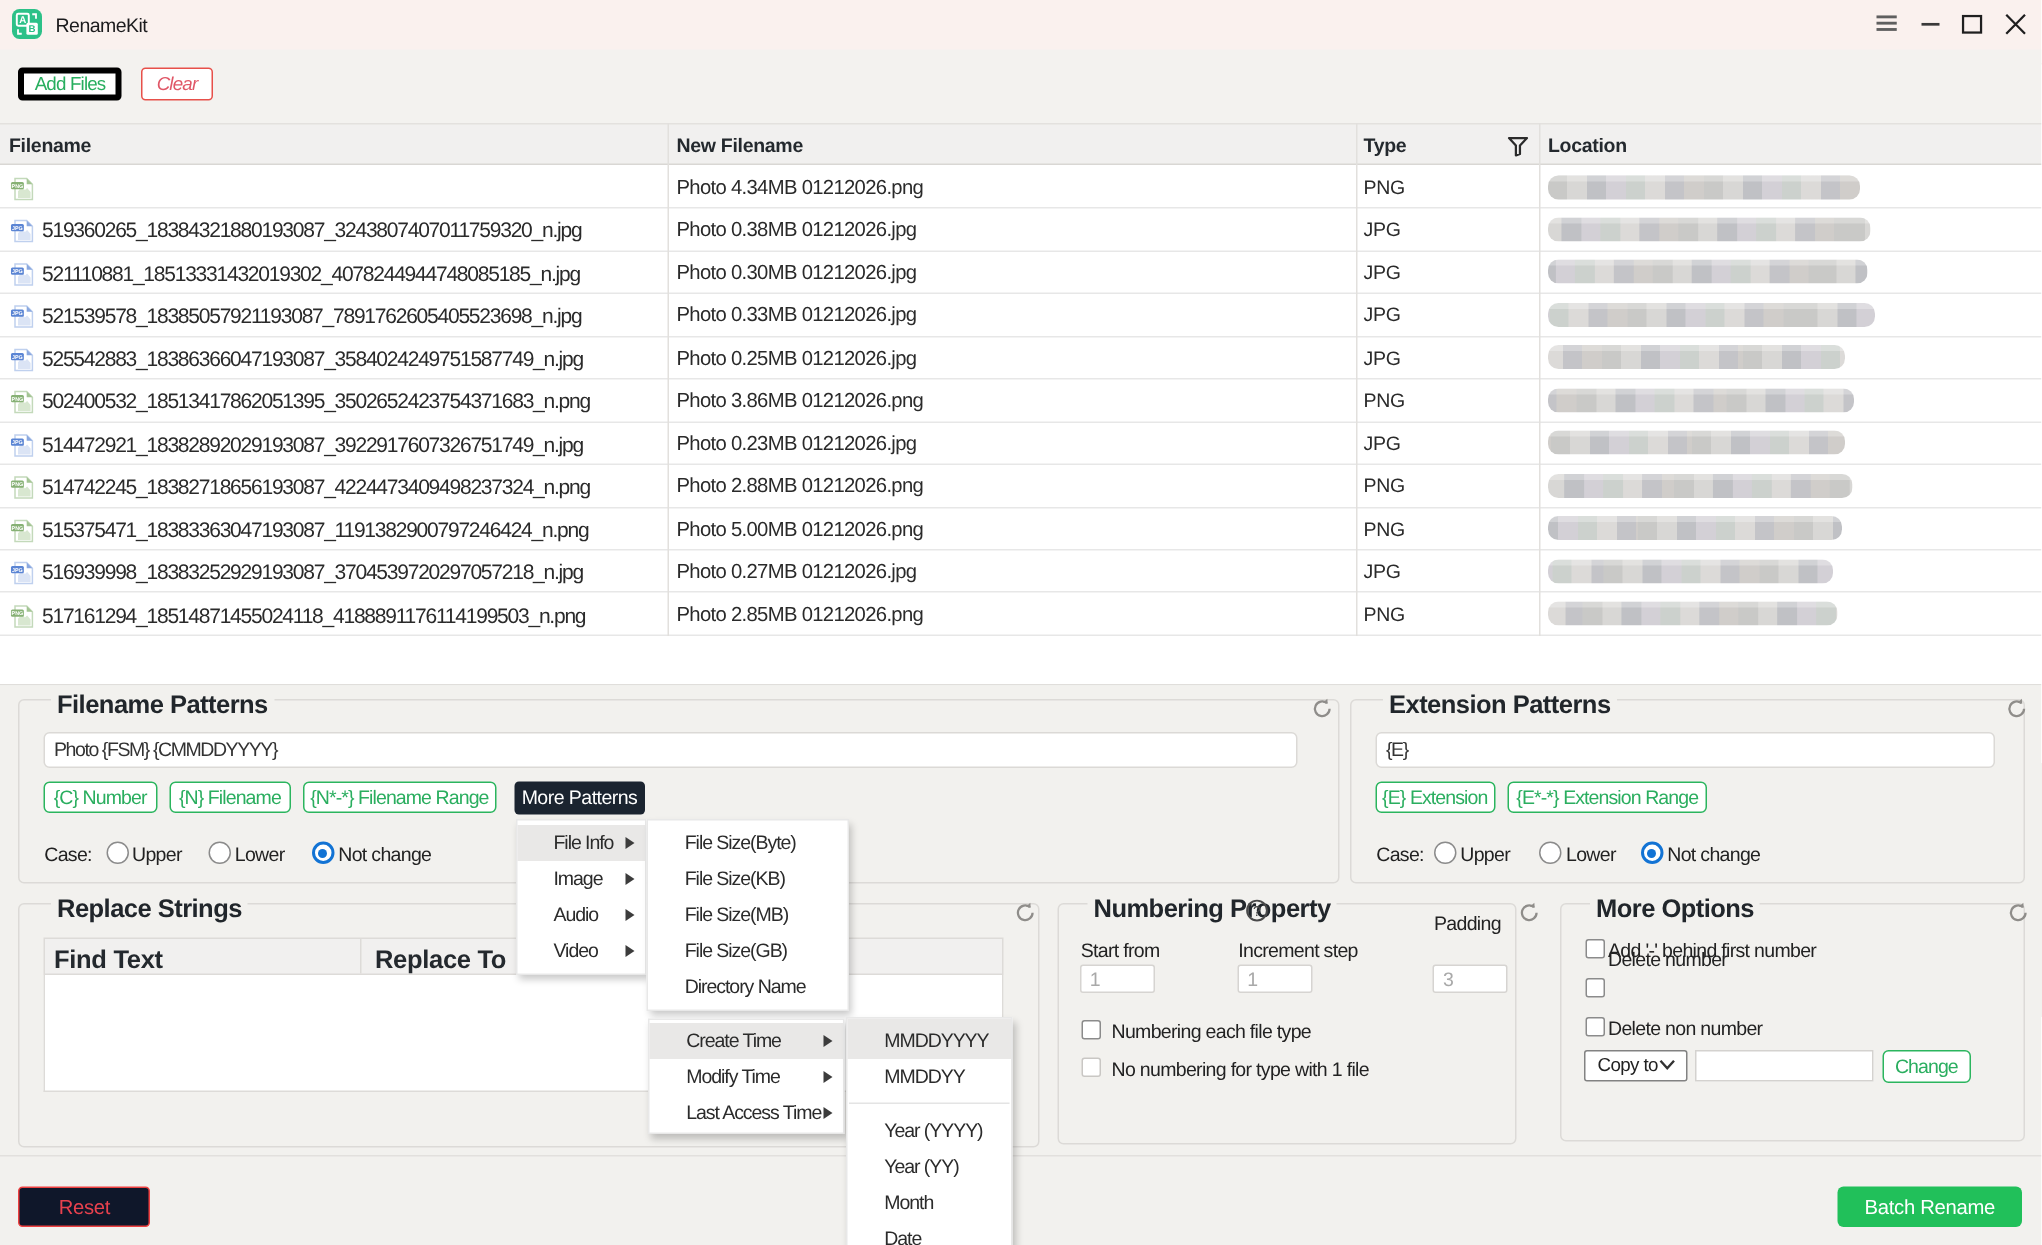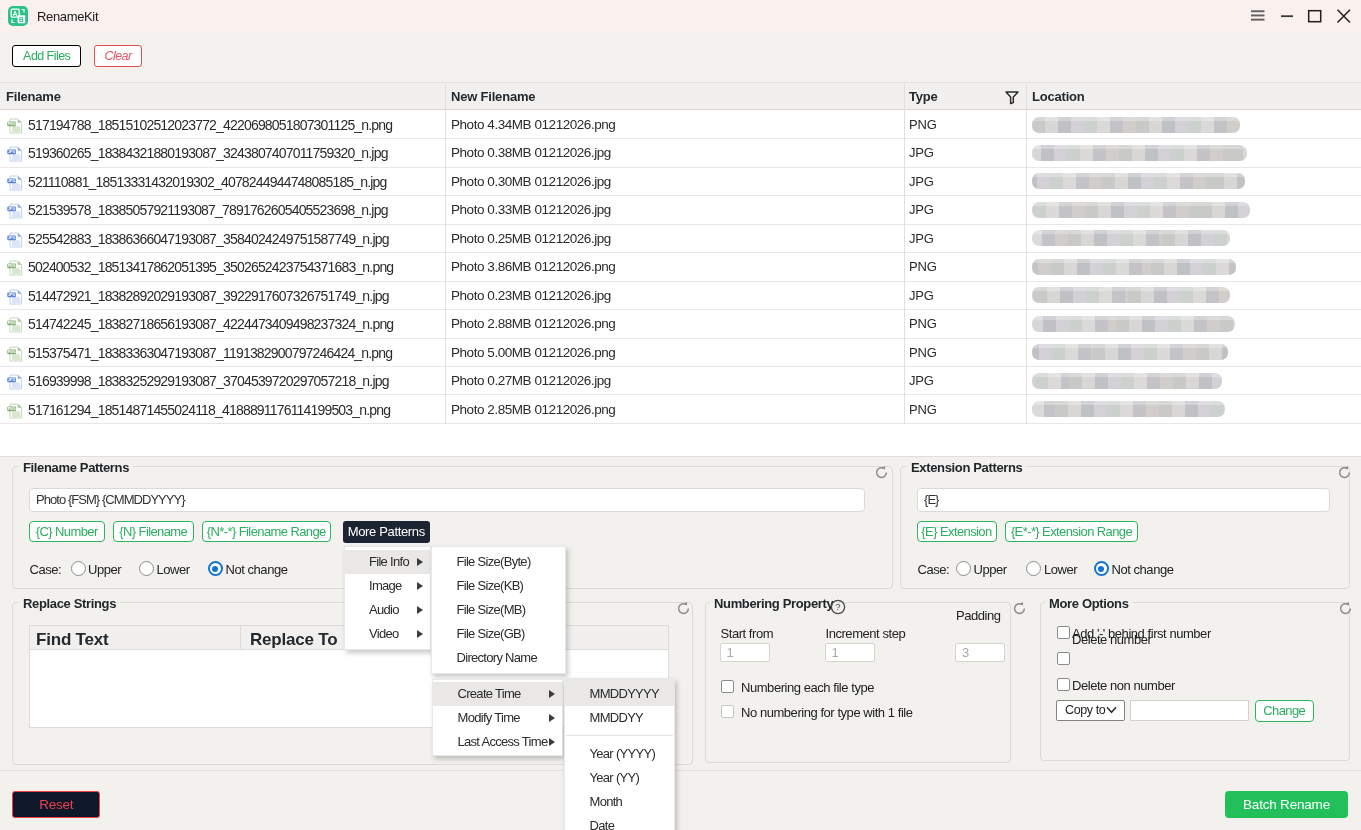--- a/index.html
+++ b/index.html
@@ -12,21 +12,21 @@
 #titlebar { position:absolute; left:0; top:0; width:1361px; height:43px;
   background:#faf1ee; border-bottom:1px solid #e7e2df; }
 #appicon { position:absolute; left:8px; top:6px; width:20px; height:20px; }
 #apptitle { position:absolute; left:37px; top:9px; font-size:13px; color:#1b1b1d; letter-spacing:-0.35px; }
 .winbtn { position:absolute; top:0; }
 
 
 #toolbar { position:absolute; left:0; top:33px; width:1361px; height:49px; background:#f3f2ef; }
 .obtn { position:absolute; background:#fff; border-radius:3px; font-size:12.5px;
   display:flex; align-items:center; justify-content:center; letter-spacing:-0.55px; }
-.green  { border:1px solid #000000; color:#27ae5e; }
+.green  { border:4px solid #000000; color:#27ae5e; }
 .red    { border:1px solid #e7504a; color:#e05767;font-style:italic; }
 
 
 #tblhead { position:absolute; left:0; top:82px; width:1361px; height:28px;
   background:#f1f0ef; border-top:1px solid #e3e1de; border-bottom:1px solid #d9d7d4; }
 .th { position:absolute; top:5.5px; font-weight:bold; font-size:13px; color:#24292e; letter-spacing:-0.2px; }
 #tblbody { position:absolute; left:0; top:111px; width:1361px; height:346px;
   background:#fff; border-bottom:1px solid #e0dedb; }
 .row { position:absolute; left:0; width:1361px; height:28.4px; border-bottom:1px solid #e7e7e7; }
 .fn  { position:absolute; left:28px; top:6px; font-size:14px; letter-spacing:-0.82px; color:#2a2a2a; }
@@ -36,21 +36,21 @@
   background:repeating-linear-gradient(90deg,#c9c9c7 0 13px,#d8d7d5 13px 26px,#c0c1c5 26px 39px,#d3d0d6 39px 52px,#ccd1cd 52px 65px,#dcdad8 65px 78px,#c4c4c8 78px 91px,#d0cdca 91px 104px); }
 .bar:after { content:""; position:absolute; left:0; right:0; top:0; height:4px;
   background:rgba(255,255,255,0.28); border-radius:7px 7px 0 0; }
 .vline { position:absolute; top:82px; height:342px; width:1px; background:#e2e0dd; }
 .icoimg { position:absolute; left:7px; top:6px; }
 
 
 #panel { position:absolute; left:0; top:457px; width:1361px; height:373px; background:#f2f1ee; }
 .fieldset { position:absolute; border:1px solid #dcdad7; border-radius:4px; }
 .legend { position:absolute; top:-7px; background:#f2f1ee; padding:0 4px; font-weight:bold;
-  font-size:13px; color:#21262b; letter-spacing:-0.35px; white-space:nowrap; }
+  font-size:17px; color:#21262b; letter-spacing:-0.35px; white-space:nowrap;margin-left:15px; }
 .tinput { position:absolute; background:#fff; border:1px solid #dbd9d6; border-radius:4px;
   font-size:13px; color:#333; letter-spacing:-0.95px; line-height:22px; padding-left:6px; }
 .gbtn { position:absolute; height:21px; background:#fff; border:1px solid #2bb55e; border-radius:4px;
   color:#2aae5f; font-size:13px; letter-spacing:-0.6px; display:flex; align-items:center; justify-content:center; }
 .caselab { position:absolute; font-size:13px; letter-spacing:-0.45px; color:#222; }
 .radio { position:absolute; width:15px; height:15px; border-radius:50%; background:#fff; border:1px solid #8b8b8b; }
 .radio.sel { border:2px solid #1273d4; }
 .radio.sel:after { content:""; position:absolute; left:2.5px; top:2.5px; width:6px; height:6px; border-radius:50%; background:#1273d4; }
 .refresh { position:absolute; width:15px; height:15px; }
 .chk { position:absolute; width:13px; height:13px; border:1px solid #8b8b8b; border-radius:2px; background:#fff; }
@@ -130,21 +130,20 @@
 </div>
 <div id="tblbody">
 <div class="row" style="top:0.0px;">
       <svg class="icoimg" width="17" height="17" viewBox="0 0 17 17">
         <path d="M3 2 H10.8 L14.6 5.8 V16 H3 Z" fill="#fff" stroke="#c3d9ba" stroke-width="1"></path>
         <path d="M10.8 2 L14.6 5.8 H10.8 Z" fill="#a3c493"></path>
         <path d="M5 10.5 l2.6-3 2 2.2 1.5-1.4 2.3 2.7 v4 H5 Z" fill="#d8e7d0"></path>
         <rect x="0.3" y="4.4" width="8.6" height="4.8" rx="1" fill="#87b175"></rect>
         <text x="4.6" y="8.1" font-size="3.6" fill="#fff" text-anchor="middle" font-family="Liberation Sans" font-weight="bold">PNG</text>
       </svg>
-      <div class="fn">517194788_18515102512023772_4220698051807301125_n.png</div>
       <div class="nf">Photo 4.34MB 01212026.png</div>
       <div class="ty">PNG</div>
       <div class="bar" style="width:208px;background-position:0px 0;"></div>
     </div>
 <div class="row" style="top:28.4px;">
       <svg class="icoimg" width="17" height="17" viewBox="0 0 17 17">
         <path d="M3 2 H10.8 L14.6 5.8 V16 H3 Z" fill="#fff" stroke="#bfd0ee" stroke-width="1"></path>
         <path d="M10.8 2 L14.6 5.8 H10.8 Z" fill="#8aa8e0"></path>
         <path d="M5 10.5 l2.6-3 2 2.2 1.5-1.4 2.3 2.7 v4 H5 Z" fill="#dbe4f5"></path>
         <rect x="0.3" y="4.4" width="8.6" height="4.8" rx="1" fill="#5b85d4"></rect>

